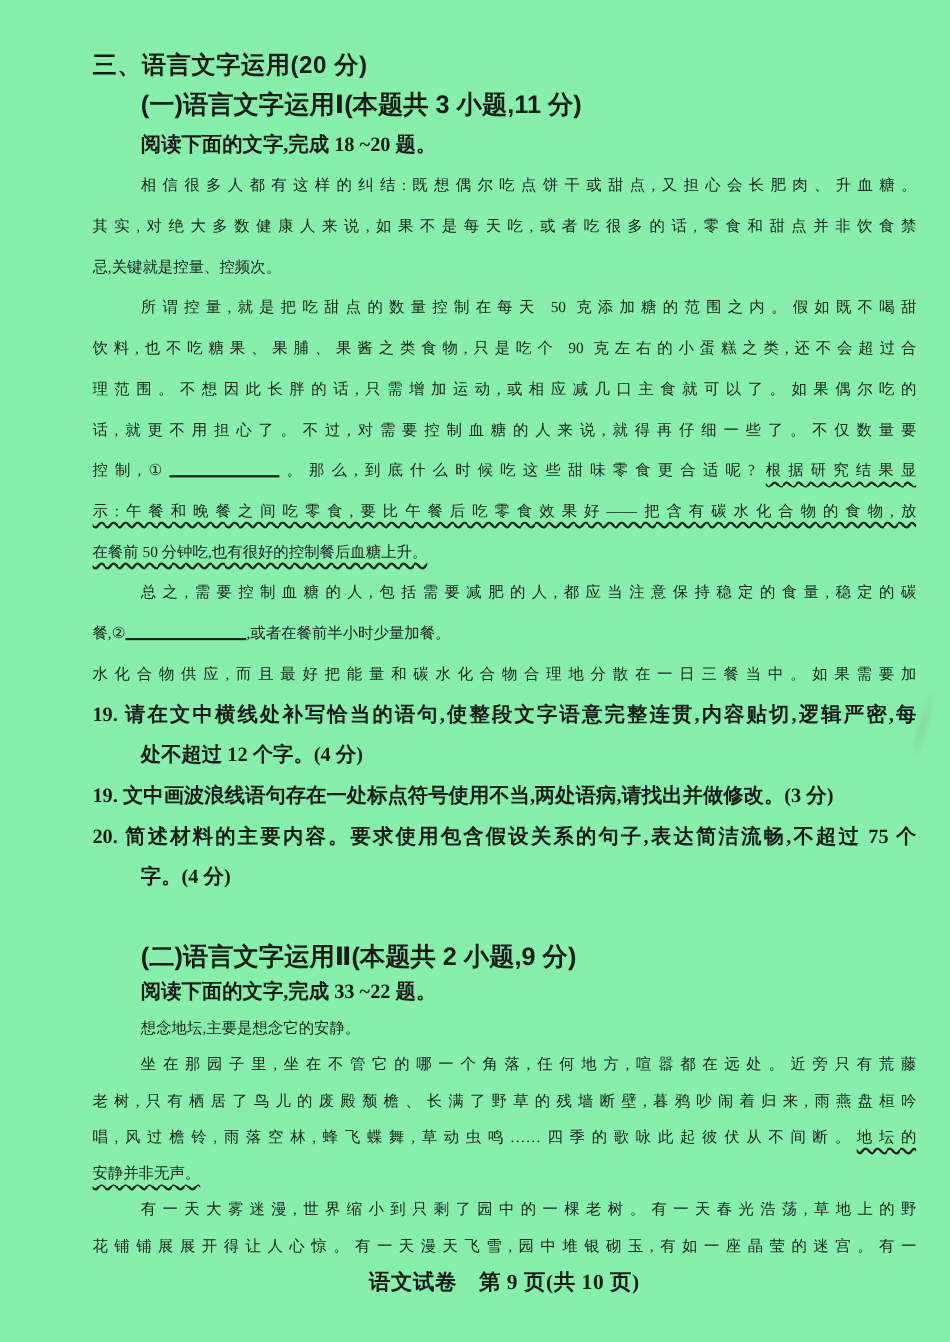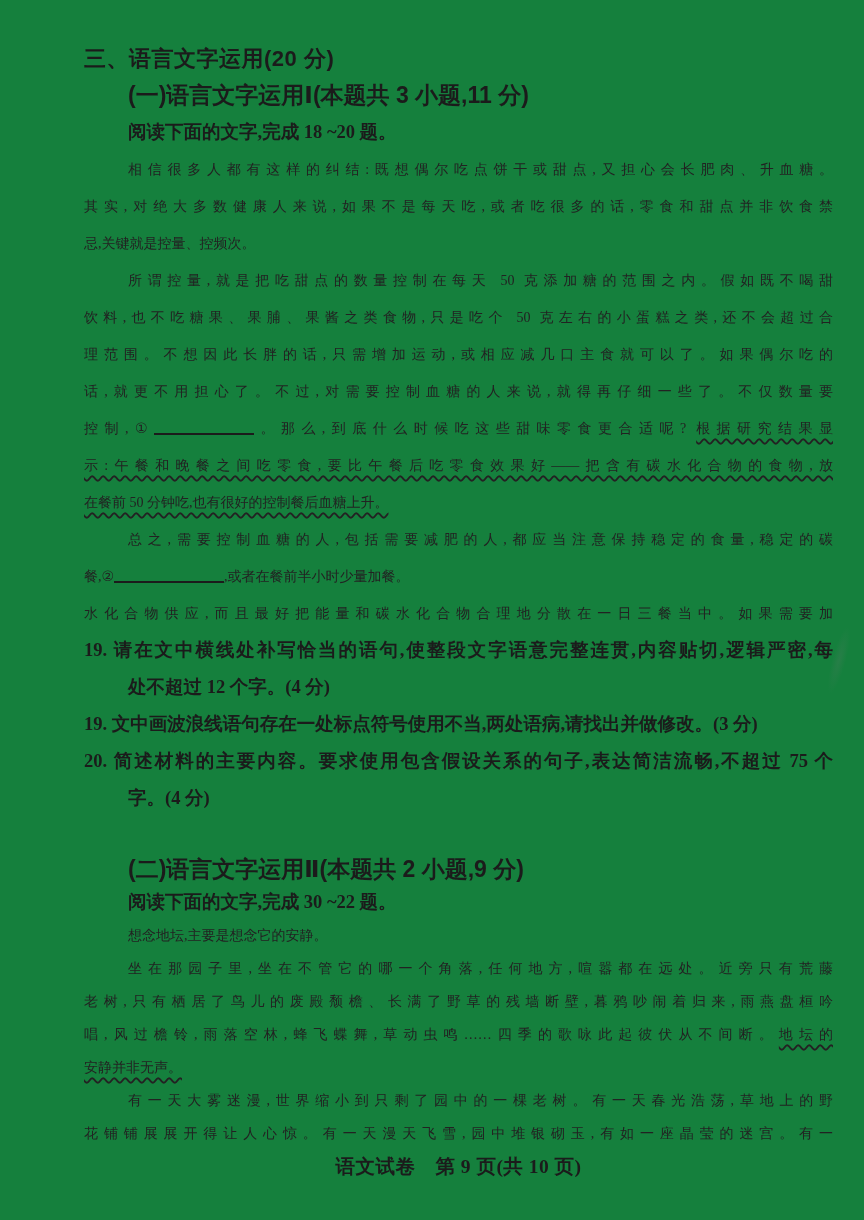--- a/index.html
+++ b/index.html
@@ -1,20 +1,20 @@
 <!DOCTYPE html>
 <html lang="zh"><head>
 <meta charset="utf-8">
 <style>
   html,body{margin:0;padding:0;background:#e8e8e8;}
   .page{
     position:relative;
     width:864px;height:1220px;
     margin:0 auto;
-    background:#15803d;
+    background:#86efac;
     color:#1b1b1b;
     font-family:"Liberation Serif","DejaVu Sans",serif;
     overflow:hidden;
     box-sizing:border-box;
   }
   .content{
     position:absolute;
     left:0;top:0;right:0;
     padding:40px 31px 0 84px;
     box-sizing:border-box;
@@ -76,21 +76,21 @@
 
     <div class="line p1 h2 indent">(一)语言文字运用Ⅰ(本题共 3 小题,11 分)</div>
 
     <div class="line p1 body indent">阅读下面的文字,完成 18 ~20 题。</div>
 
     <div id="p1-passage">
         <div class="line p1 kai indent fill"><span>相信很多人都有这样的纠结:既想偶尔吃点饼干或甜点,又担心会长肥肉、升血糖。</span></div>
         <div class="line p1 kai fill"><span>其实,对绝大多数健康人来说,如果不是每天吃,或者吃很多的话,零食和甜点并非饮食禁</span></div>
         <div class="line p1 kai"><span>忌,关键就是控量、控频次。</span></div>
         <div class="line p1 kai indent fill"><span>所谓控量,就是把吃甜点的数量控制在每天 50 克添加糖的范围之内。假如既不喝甜</span></div>
-        <div class="line p1 kai fill"><span>饮料,也不吃糖果、果脯、果酱之类食物,只是吃个 50 克左右的小蛋糕之类,还不会超过合</span></div>
+        <div class="line p1 kai fill"><span>饮料,也不吃糖果、果脯、果酱之类食物,只是吃个 90 克左右的小蛋糕之类,还不会超过合</span></div>
         <div class="line p1 kai fill"><span>理范围。不想因此长胖的话,只需增加运动,或相应减几口主食就可以了。如果偶尔吃的</span></div>
         <div class="line p1 kai fill"><span>话,就更不用担心了。不过,对需要控制血糖的人来说,就得再仔细一些了。不仅数量要</span></div>
         <div class="line p1 kai fill"><span>控制,①</span><span class="blank" style="width: 100px;"></span><span>。那么,到底什么时候吃这些甜味零食更合适呢? </span><span class="wavy">根据研究结果显</span></div>
         <div class="line p1 kai fill"><span class="wavy">示:午餐和晚餐之间吃零食,要比午餐后吃零食效果好——把含有碳水化合物的食物,放</span></div>
         <div class="line p1 kai"><span class="wavy">在餐前 50 分钟吃,也有很好的控制餐后血糖上升。</span></div>
         <div class="line p1 kai indent fill"><span>总之,需要控制血糖的人,包括需要减肥的人,都应当注意保持稳定的食量,稳定的碳</span></div>
         <div class="line p1 kai"><span>餐,②</span><span class="blank" style="width: 110px;"></span><span>,或者在餐前半小时少量加餐。</span></div>
         <div class="line p1 kai fill"><span>水化合物供应,而且最好把能量和碳水化合物合理地分散在一日三餐当中。如果需要加</span></div>
       </div>
 
@@ -99,21 +99,21 @@
         <div class="line p1 q indent"><span>处不超过 12 个字。(4 分)</span></div>
         <div class="line p1 q"><span>19. 文中画波浪线语句存在一处标点符号使用不当,两处语病,请找出并做修改。(3 分)</span></div>
         <div class="line p1 q fill"><span>20. 简述材料的主要内容。要求使用包含假设关系的句子,表达简洁流畅,不超过 75 个</span></div>
         <div class="line p1 q indent"><span>字。(4 分)</span></div>
       </div>
 
     <div class="vspace"></div>
 
     <div class="line p2 h2 indent">(二)语言文字运用Ⅱ(本题共 2 小题,9 分)</div>
 
-    <div class="line p2 body indent">阅读下面的文字,完成 30 ~22 题。</div>
+    <div class="line p2 body indent">阅读下面的文字,完成 33 ~22 题。</div>
 
     <div id="p2-passage">
         <div class="line p2 kai indent"><span>想念地坛,主要是想念它的安静。</span></div>
         <div class="line p2 kai indent fill"><span>坐在那园子里,坐在不管它的哪一个角落,任何地方,喧嚣都在远处。近旁只有荒藤</span></div>
         <div class="line p2 kai fill"><span>老树,只有栖居了鸟儿的废殿颓檐、长满了野草的残墙断壁,暮鸦吵闹着归来,雨燕盘桓吟</span></div>
         <div class="line p2 kai fill"><span>唱,风过檐铃,雨落空林,蜂飞蝶舞,草动虫鸣……四季的歌咏此起彼伏从不间断。</span><span class="wavy">地坛的</span></div>
         <div class="line p2 kai"><span class="wavy">安静并非无声。</span></div>
         <div class="line p2 kai indent fill"><span>有一天大雾迷漫,世界缩小到只剩了园中的一棵老树。有一天春光浩荡,草地上的野</span></div>
         <div class="line p2 kai fill"><span>花铺铺展展开得让人心惊。有一天漫天飞雪,园中堆银砌玉,有如一座晶莹的迷宫。有一</span></div>
       </div>

